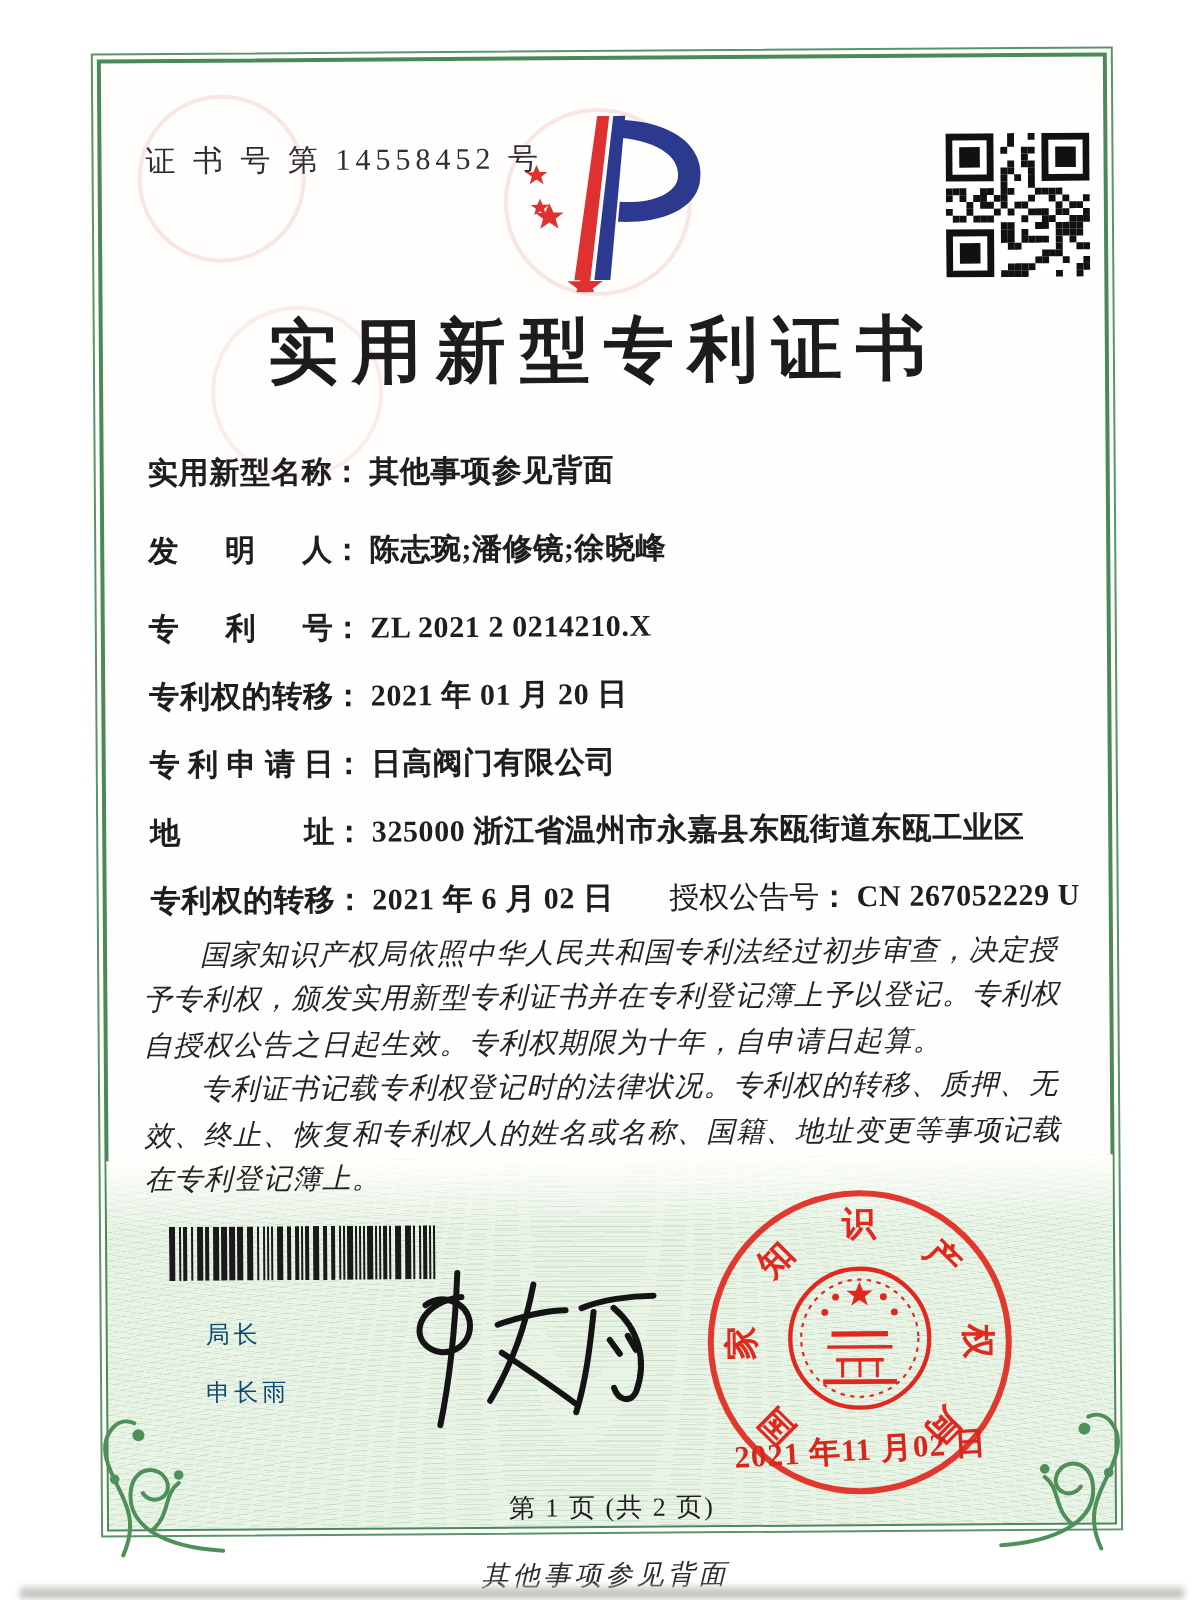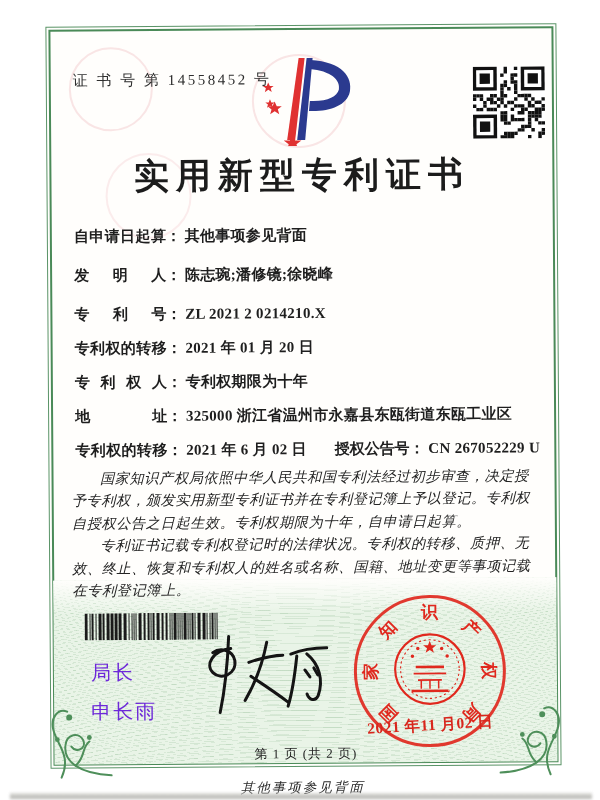--- a/index.html
+++ b/index.html
@@ -30,40 +30,40 @@
 
   
   .fields { position:absolute; left:26px; top:200px; right:14px; font-size:15px; color:#1e1e1e; }
   .row { margin-bottom:20px; white-space:nowrap; }
   .row.tight { margin-bottom:15px; }
   .row.last { margin-bottom:0; }
   .lab { display:inline-block; width:92px; text-align:justify; text-align-last:justify; font-weight:600; }
   .colon { font-weight:600; }
   .val { font-weight:600; letter-spacing:0.3px; }
   .pair2 { margin-left:24px; }
-  .lab2 { font-weight:700; }
+  .lab2 { font-weight:400; }
 
   
   .paras { position:absolute; left:22px; right:20px; top:440px; font-size:14.2px; line-height:22.4px;
            font-style:italic; color:#242424; }
   .paras p { text-indent:2em; letter-spacing:0.6px; }
 
   
   .greenzone { position:absolute; left:3px; right:3px; bottom:3px; height:184px;
     background-color:#e9f4e7;
     background-image:
       repeating-radial-gradient(ellipse 900px 320px at 50% -140px, rgba(110,165,115,0.18) 0 1px, transparent 1px 7px),
       repeating-radial-gradient(ellipse 1000px 420px at 50% 330px, rgba(110,165,115,0.14) 0 1px, transparent 1px 8px);
   }
   .greenzone::before { content:""; position:absolute; left:0; right:0; top:0; height:34px;
     background:linear-gradient(180deg, #fffefc 0%, rgba(255,254,252,0) 100%); }
 
   .barcode { position:absolute; left:34px; top:586px; width:133px; height:27px; }
 
-  .director { position:absolute; left:40px; top:632px; font-size:20px; color:#6d28d9;
+  .director { position:absolute; left:52px; top:632px; font-size:12px; color:#0c4a6e;
               font-family:"Liberation Sans","DejaVu Sans",sans-serif; }
   .director div { margin-bottom:12px; letter-spacing:2px; }
 
   .sig { position:absolute; left:140px; top:606px; width:145px; height:88px; }
 
   
   .seal { position:absolute; left:303px; top:570px; width:152px; height:152px; }
   .seal-ring { position:absolute; inset:0; border:3.5px solid rgba(224,40,30,0.92); border-radius:50%; }
   .seal-char { position:absolute; left:50%; top:50%; font-size:17px; font-weight:bold;
                color:#e0281e; font-family:"Liberation Sans","DejaVu Sans",sans-serif; }
@@ -247,38 +247,38 @@
         <rect x="16" y="2" width="3" height="3" fill="#111"></rect>
         <rect x="0" y="14" width="7" height="7" fill="#111"></rect>
         <rect x="1" y="15" width="5" height="5" fill="#fff"></rect>
         <rect x="2" y="16" width="3" height="3" fill="#111"></rect>
       </svg>
 
     <div class="title">实用新型专利证书</div>
 
     <div class="fields">
       <div class="row">
-        <span class="lab">自申请日起算</span><span class="colon">：</span>
+        <span class="lab">实用新型名称</span><span class="colon">：</span>
         <span class="val">其他事项参见背面</span>
       </div>
       <div class="row">
         <span class="lab">发明人</span><span class="colon">：</span>
         <span class="val">陈志琬;潘修镜;徐晓峰</span>
       </div>
       <div class="row tight">
         <span class="lab">专利号</span><span class="colon">：</span>
         <span class="val">ZL 2021 2 0214210.X</span>
       </div>
       <div class="row tight">
         <span class="lab">专利权的转移</span><span class="colon">：</span>
         <span class="val">2021 年 01 月 20 日</span>
       </div>
       <div class="row tight">
-        <span class="lab">专利权人</span><span class="colon">：</span>
-        <span class="val">专利权期限为十年</span>
+        <span class="lab">专利申请日</span><span class="colon">：</span>
+        <span class="val">日高阀门有限公司</span>
       </div>
       <div class="row tight">
         <span class="lab">地址</span><span class="colon">：</span>
         <span class="val">325000 浙江省温州市永嘉县东瓯街道东瓯工业区</span>
       </div>
       <div class="row last">
         <span class="lab">专利权的转移</span><span class="colon">：</span>
         <span class="val">2021 年 6 月 02 日</span>
         <span class="pair2">
           <span class="lab2">授权公告号</span><span class="colon">：</span>

